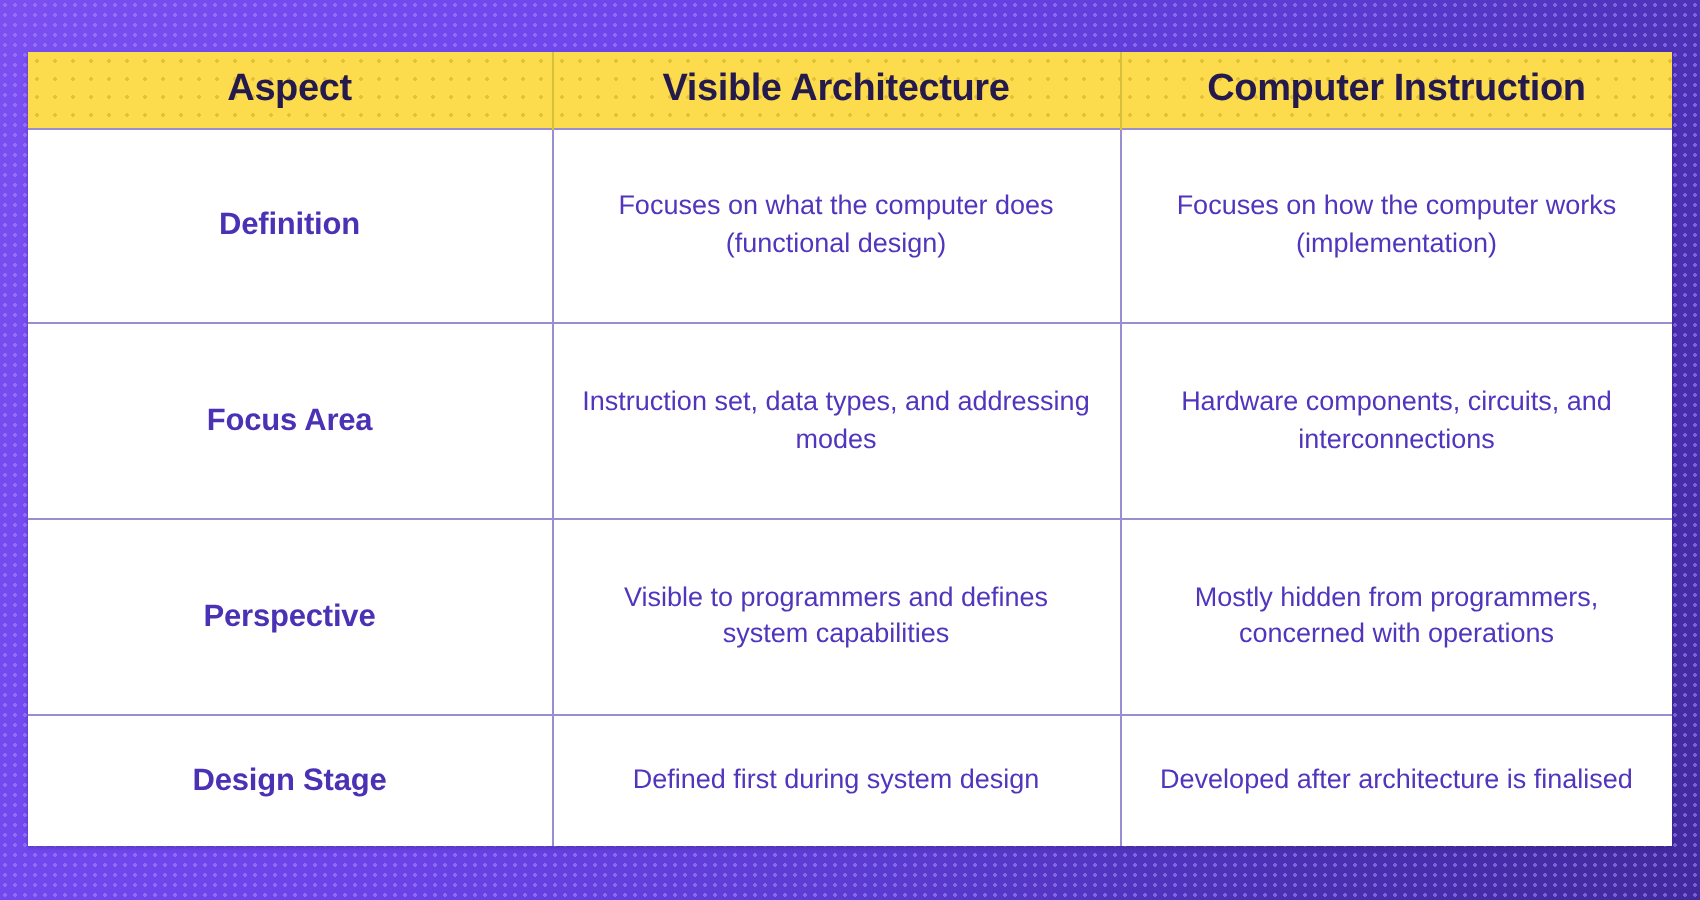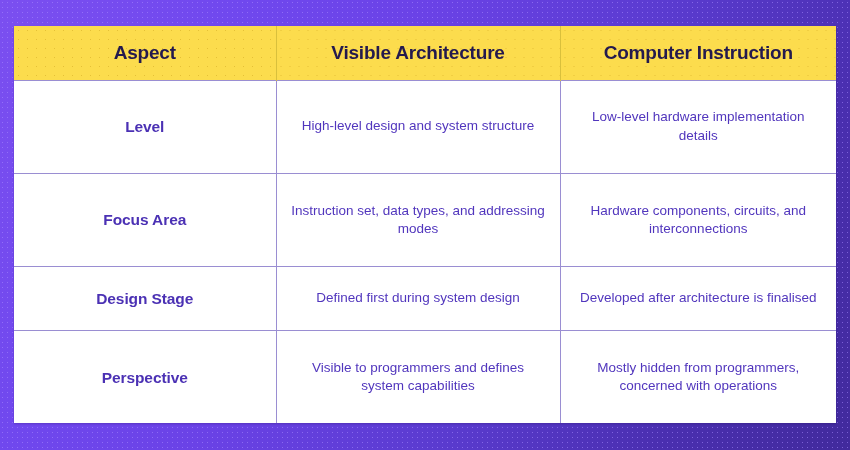--- a/index.html
+++ b/index.html
@@ -52,21 +52,21 @@
     height: 100%;
     border-collapse: collapse;
     table-layout: fixed;
   }
 
   table.cmp col.c-aspect { width: 262px; }
   table.cmp col.c-arch   { width: 284px; }
   table.cmp col.c-org    { width: 276px; }
 
   thead th {
-    height: 54px;
+    height: 38px;
     background-color: #fcdc4d;
     background-image: radial-gradient(rgba(196,150,20,0.40) 0.8px, transparent 0.9px);
     background-size: 9px 9px;
     color: #241a4e;
     font-size: 19px;
     font-weight: bold;
     letter-spacing: -0.2px;
     text-align: center;
     vertical-align: middle;
     padding: 0 8px;
@@ -112,36 +112,36 @@
       </colgroup>
       <thead>
         <tr>
           <th>Aspect</th>
           <th>Visible Architecture</th>
           <th>Computer Instruction</th>
         </tr>
       </thead>
       <tbody>
         <tr>
-          <td class="aspect-cell">Level</td>
-          <td>High-level design and system structure</td>
-          <td>Low-level hardware implementation details</td>
+          <td class="aspect-cell">Definition</td>
+          <td>Focuses on what the computer does (functional design)</td>
+          <td>Focuses on how the computer works (implementation)</td>
         </tr>
         <tr>
           <td class="aspect-cell">Focus Area</td>
           <td>Instruction set, data types, and addressing modes</td>
           <td>Hardware components, circuits, and interconnections</td>
         </tr>
         <tr>
+          <td class="aspect-cell">Perspective</td>
+          <td>Visible to programmers and defines system capabilities</td>
+          <td>Mostly hidden from programmers, concerned with operations</td>
+        </tr>
+        <tr>
           <td class="aspect-cell">Design Stage</td>
           <td>Defined first during system design</td>
           <td>Developed after architecture is finalised</td>
-        </tr>
-        <tr>
-          <td class="aspect-cell">Perspective</td>
-          <td>Visible to programmers and defines system capabilities</td>
-          <td>Mostly hidden from programmers, concerned with operations</td>
         </tr>
       </tbody>
     </table>
   </div>
 
 </div>
 
 </body></html>

